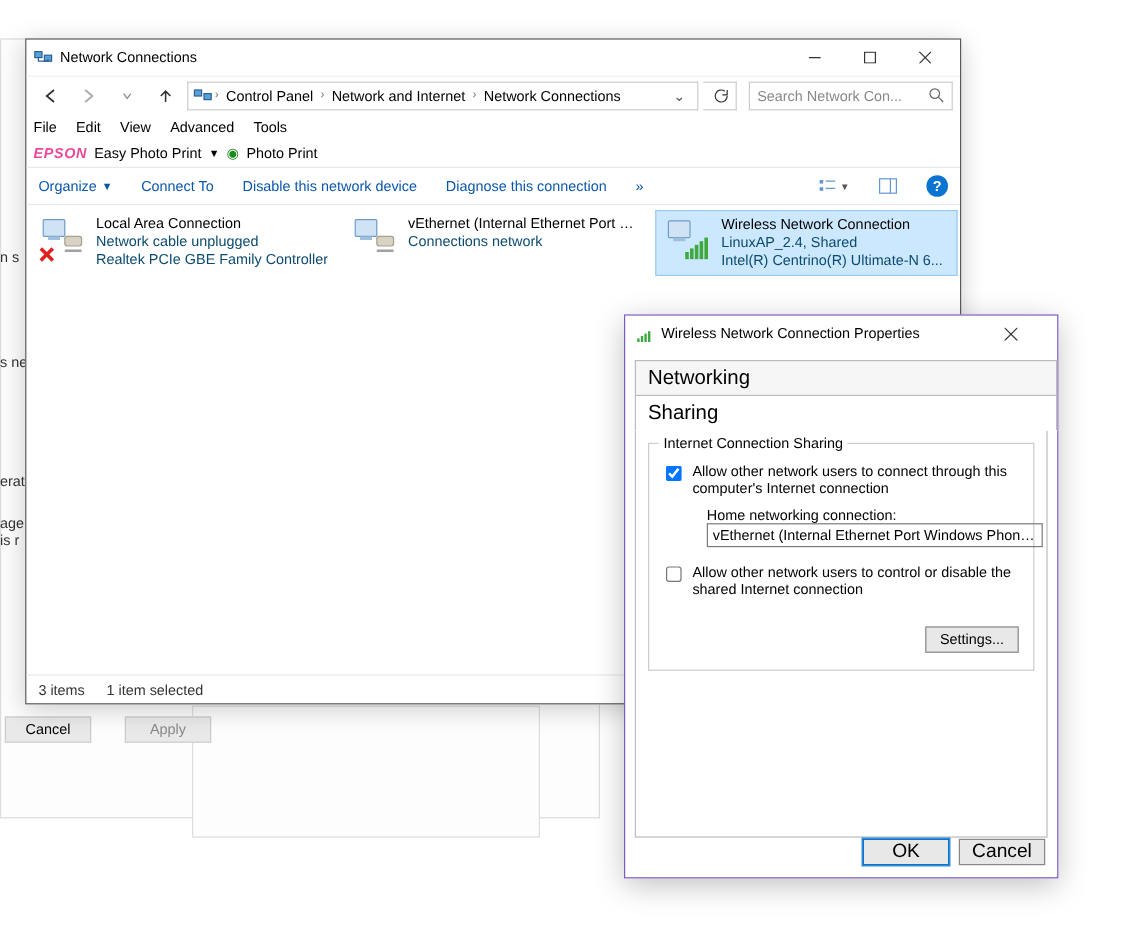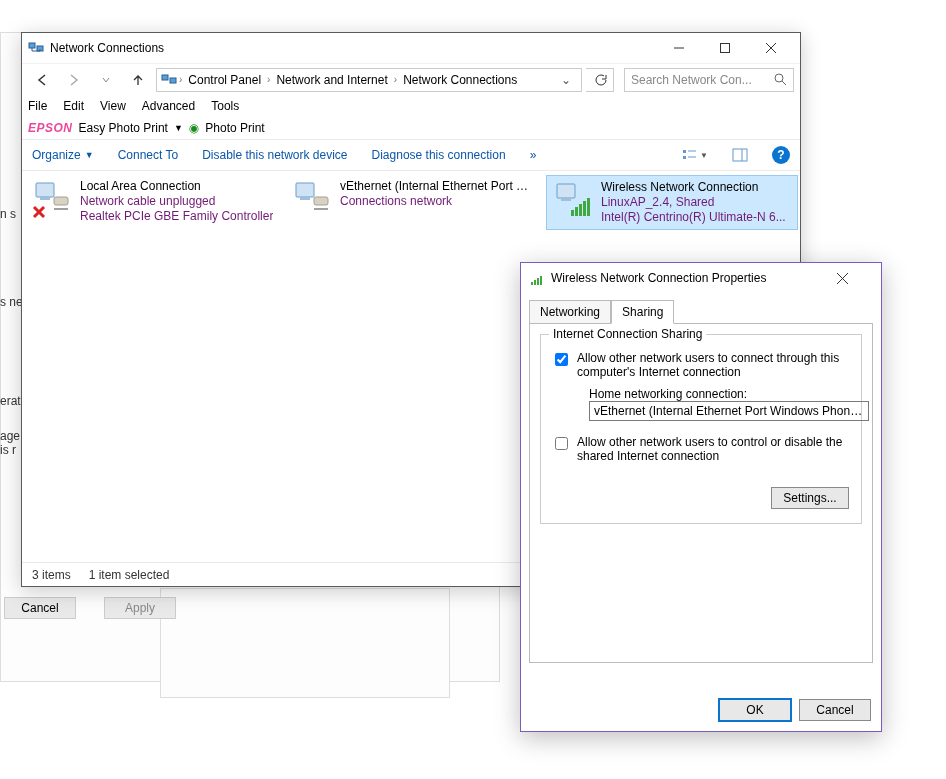--- a/index.html
+++ b/index.html
@@ -50,49 +50,49 @@
   .cmdbar .spacer { flex:1; }
   .cmdbar .iconbtn { color:#555; display:flex; align-items:center; gap:2px; }
   .cmdbar .help { width:18px;height:18px;border-radius:50%;background:#0b74d1;color:#fff;display:flex;align-items:center;justify-content:center;font-size:12px;font-weight:bold; }
 
   .content { position:relative; height: calc(100% - 30px - 32px - 22px - 22px - 32px - 24px); overflow:hidden; }
   .conn { position:absolute; width:252px; display:flex; padding:4px 6px; gap:8px; font-size:12px; }
   .conn.selected { background:#cce8ff; border:1px solid #99c9ef; }
   .conn .cicon { width:40px; height:40px; flex-shrink:0; position:relative; }
   .conn .lines div { line-height:15px; white-space:nowrap; overflow:hidden; text-overflow:ellipsis; max-width:198px; }
   .conn .lines .l1 { color:#000; }
-  .conn .lines .l2, .conn .lines .l3 { color:#701a75; }
+  .conn .lines .l2, .conn .lines .l3 { color:#0c4a6e; }
 
   .statusbar { position:absolute; bottom:0; left:0; right:0; height:24px; border-top:1px solid #eaeaea; display:flex; align-items:center; padding:0 10px; font-size:12px; color:#333; gap:18px; }
 
   
   .props {
     position: absolute; left: 520px; top: 262px; width: 362px; height: 470px;
     background:#fff; border:1px solid #7c5bc1; box-shadow: 0 6px 24px rgba(0,0,0,.25);
   }
   .props .ptitle { height:30px; display:flex; align-items:center; padding:0 8px; font-size:12px; }
   .props .ptitle .icon { width:16px;height:16px;margin-right:6px; }
   .props .ptitle .t { flex:1; }
   .props .ptitle .x { width:36px; text-align:center; font-size:14px; }
 
-  .tabs { display:flex; padding: 6px 0 0 8px; font-size:12px; }
+  .tabs { display:flex; padding: 6px 0 0 8px; font-size:17px;flex-direction:column; }
   .tabs .tab { border:1px solid #bbb; border-bottom:none; padding:4px 10px; background:#f6f6f6; position:relative; top:1px; }
   .tabs .tab.active { background:#fff; border-bottom:1px solid #fff; z-index:2; }
   .tabpane { margin:0 8px 8px 8px; border:1px solid #bbb; height: 340px; padding:10px; font-size:12px; position:relative; }
 
   .groupbox { border:1px solid #ccc; padding:10px 10px 12px 10px; position:relative; }
   .groupbox .legend { position:absolute; top:-8px; left:8px; background:#fff; padding:0 4px; font-size:12px; }
   .cb { display:flex; gap:6px; align-items:flex-start; margin:6px 0; }
   .cb input { margin-top:2px; }
   .hconn { margin-left:38px; margin-top:8px; }
   .hconn .combo { border:1px solid #7a7a7a; height:20px; width:280px; padding:2px 4px; white-space:nowrap; overflow:hidden; text-overflow:ellipsis; }
   .settingsbtn { position:absolute; right:12px; bottom:14px; width:78px; height:22px; border:1px solid #888; background:#e8e8e8; font-size:12px; }
 
   .dlgbtns { position:absolute; bottom:10px; right:10px; display:flex; gap:8px; }
-  .dlgbtns button { width:72px; height:22px; font-size:12px; border:1px solid #888; background:#e8e8e8; }
+  .dlgbtns button { width:72px; height:22px; font-size:16px; border:1px solid #888; background:#e8e8e8; }
   .dlgbtns .ok { border:1px solid #0b74d1; outline:1px solid #0b74d1; }
 
   
   svg { display:block; }
 </style>
 </head>
 <body>
 
 <div class="bg-panel1"></div>
 <div class="bg-panel2"></div>

